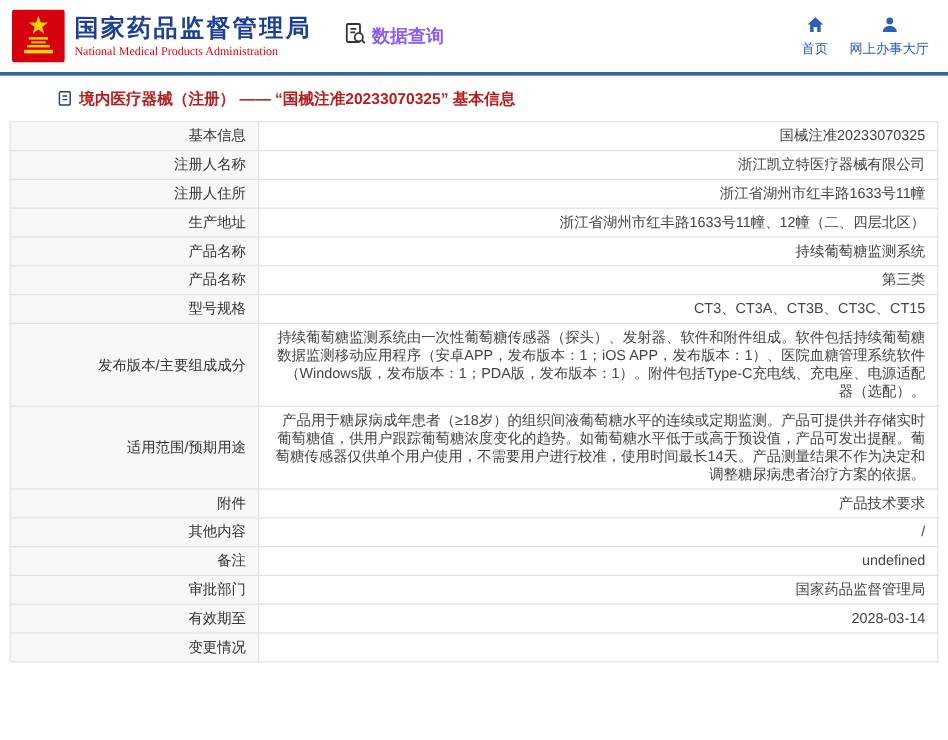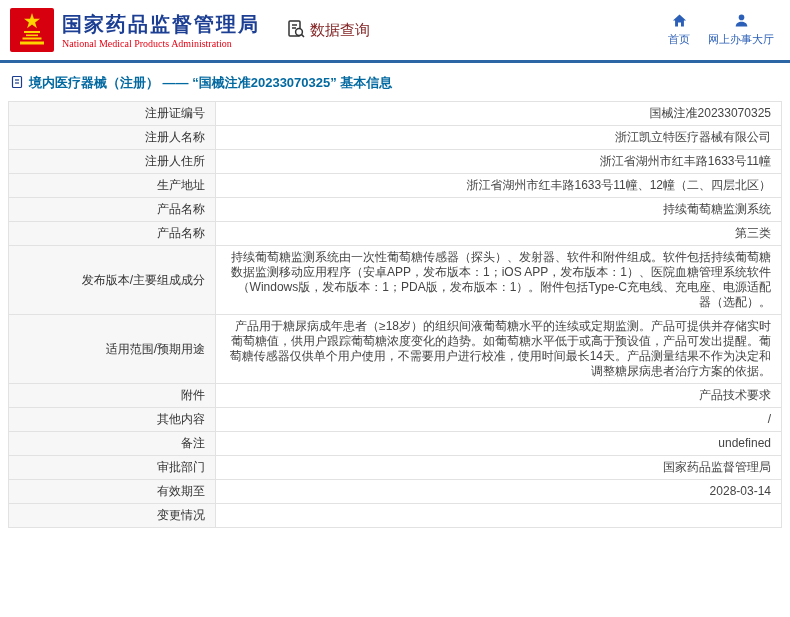--- a/index.html
+++ b/index.html
@@ -8,25 +8,25 @@
     width: 790px;
     background: #ffffff;
     color: #333;
     font-family: "Liberation Sans", "DejaVu Sans", sans-serif;
   }
   .hdr { display: flex; align-items: center; height: 60px; padding: 0 16px 0 10px; }
   .emblem svg { display: block; }
   .title-block { margin-left: 8px; }
   .cn-title { font-size: 20px; font-weight: bold; color: #1c3f94; letter-spacing: 2px; line-height: 1.2; }
   .en-title { font-size: 10px; color: #e60012; margin-top: 2px; font-family: Liberation Serif, serif; }
-  .query { display: flex; align-items: center; gap: 4px; margin-left: 26px; font-size: 15px; font-weight: normal; color: #7f1d1d; cursor: pointer; justify-content: center; }
+  .query { display: flex; align-items: center; gap: 4px; margin-left: 26px; font-size: 15px; font-weight: bold; color: #8b5cf6; cursor: pointer; justify-content: center; }
   .hdr-right { margin-left: auto; display: flex; gap: 18px; }
   .nav-item { display: flex; flex-direction: column; align-items: center; gap: 2px; font-size: 11px; color: #2b5fb8; cursor: pointer; white-space: nowrap; }
   .divider { height: 3px; background: #2d66a5; }
-  .crumb { display: flex; align-items: center; gap: 5px; padding: 11px 10px 9px; font-size: 13px; font-weight: 600; color: #0369a1; }
+  .crumb { display: flex; align-items: center; gap: 5px; padding: 11px 10px 9px; font-size: 13px; font-weight: 600; color: #b91c1c; margin-left: 37px; }
   .info-table { border-collapse: collapse; margin: 0 8px 6px; width: 774px; font-size: 12px; table-layout: fixed; }
   .info-table td { border: 1px solid #e2e2e2; padding: 4px 10px; line-height: 15px; vertical-align: middle; word-break: break-all; }
   td.label { background: #f7f7f7; width: 207px; text-align: right; color: #333; }
   td.value { color: #444; text-align: right; }
   .crumb-icon { display: inline-block; }
 </style>
 </head>
 <body>
 
 <header class="hdr">
@@ -88,21 +88,21 @@
       <line x1="5" y1="5" x2="9" y2="5"></line>
       <line x1="5" y1="8" x2="9" y2="8"></line>
     </svg>
   </span>
   <span>境内医疗器械（注册） ——  “国械注准20233070325” 基本信息</span>
 </div>
 
 <table class="info-table">
   <tbody>
     <tr>
-      <td class="label">注册证编号</td>
+      <td class="label">基本信息</td>
       <td class="value">国械注准20233070325</td>
     </tr>
     <tr>
       <td class="label">注册人名称</td>
       <td class="value">浙江凯立特医疗器械有限公司</td>
     </tr>
     <tr>
       <td class="label">注册人住所</td>
       <td class="value">浙江省湖州市红丰路1633号11幢</td>
     </tr>
@@ -110,20 +110,24 @@
       <td class="label">生产地址</td>
       <td class="value">浙江省湖州市红丰路1633号11幢、12幢（二、四层北区）</td>
     </tr>
     <tr>
       <td class="label">产品名称</td>
       <td class="value">持续葡萄糖监测系统</td>
     </tr>
     <tr>
       <td class="label">产品名称</td>
       <td class="value">第三类</td>
+    </tr>
+    <tr>
+      <td class="label">型号规格</td>
+      <td class="value">CT3、CT3A、CT3B、CT3C、CT15</td>
     </tr>
     <tr>
       <td class="label">发布版本/主要组成成分</td>
       <td class="value">持续葡萄糖监测系统由一次性葡萄糖传感器（探头）、发射器、软件和附件组成。软件包括持续葡萄糖数据监测移动应用程序（安卓APP，发布版本：1；iOS APP，发布版本：1）、医院血糖管理系统软件（Windows版，发布版本：1；PDA版，发布版本：1）。附件包括Type-C充电线、充电座、电源适配器（选配）。</td>
     </tr>
     <tr>
       <td class="label">适用范围/预期用途</td>
       <td class="value">产品用于糖尿病成年患者（≥18岁）的组织间液葡萄糖水平的连续或定期监测。产品可提供并存储实时葡萄糖值，供用户跟踪葡萄糖浓度变化的趋势。如葡萄糖水平低于或高于预设值，产品可发出提醒。葡萄糖传感器仅供单个用户使用，不需要用户进行校准，使用时间最长14天。产品测量结果不作为决定和调整糖尿病患者治疗方案的依据。</td>
     </tr>
     <tr>

